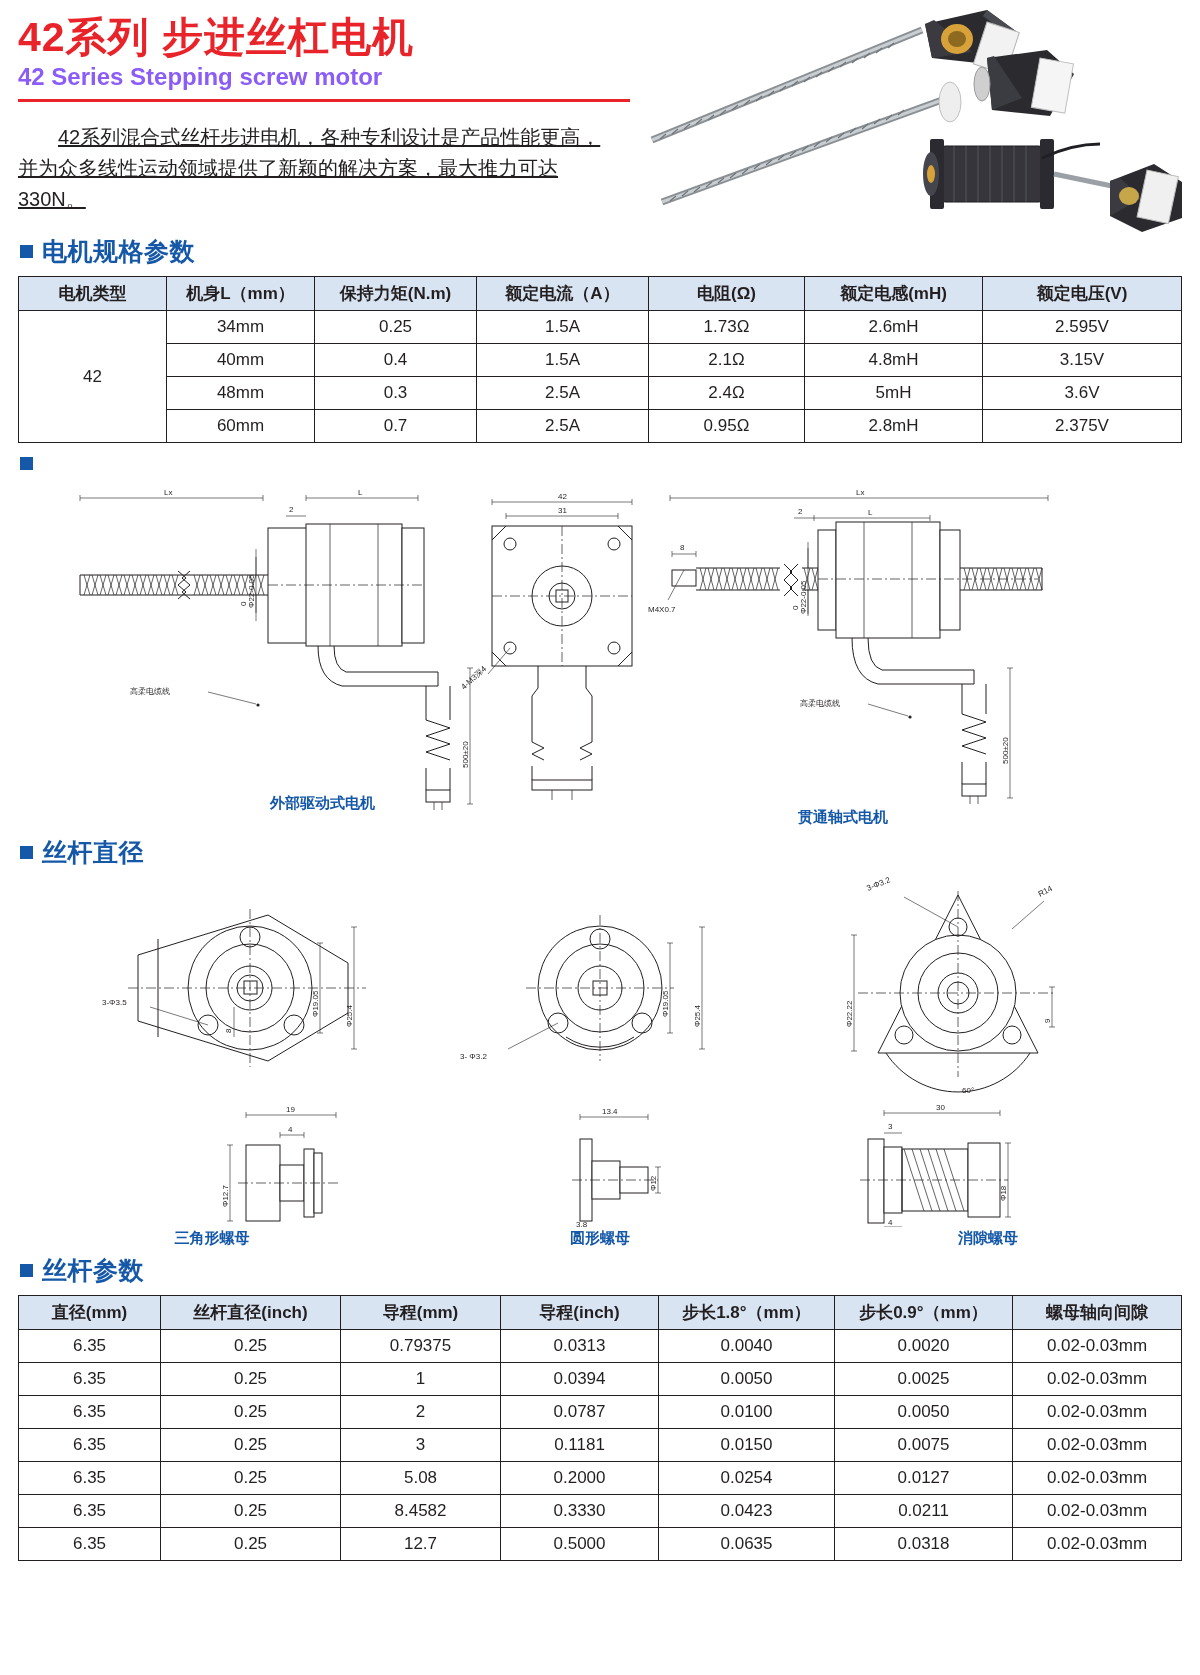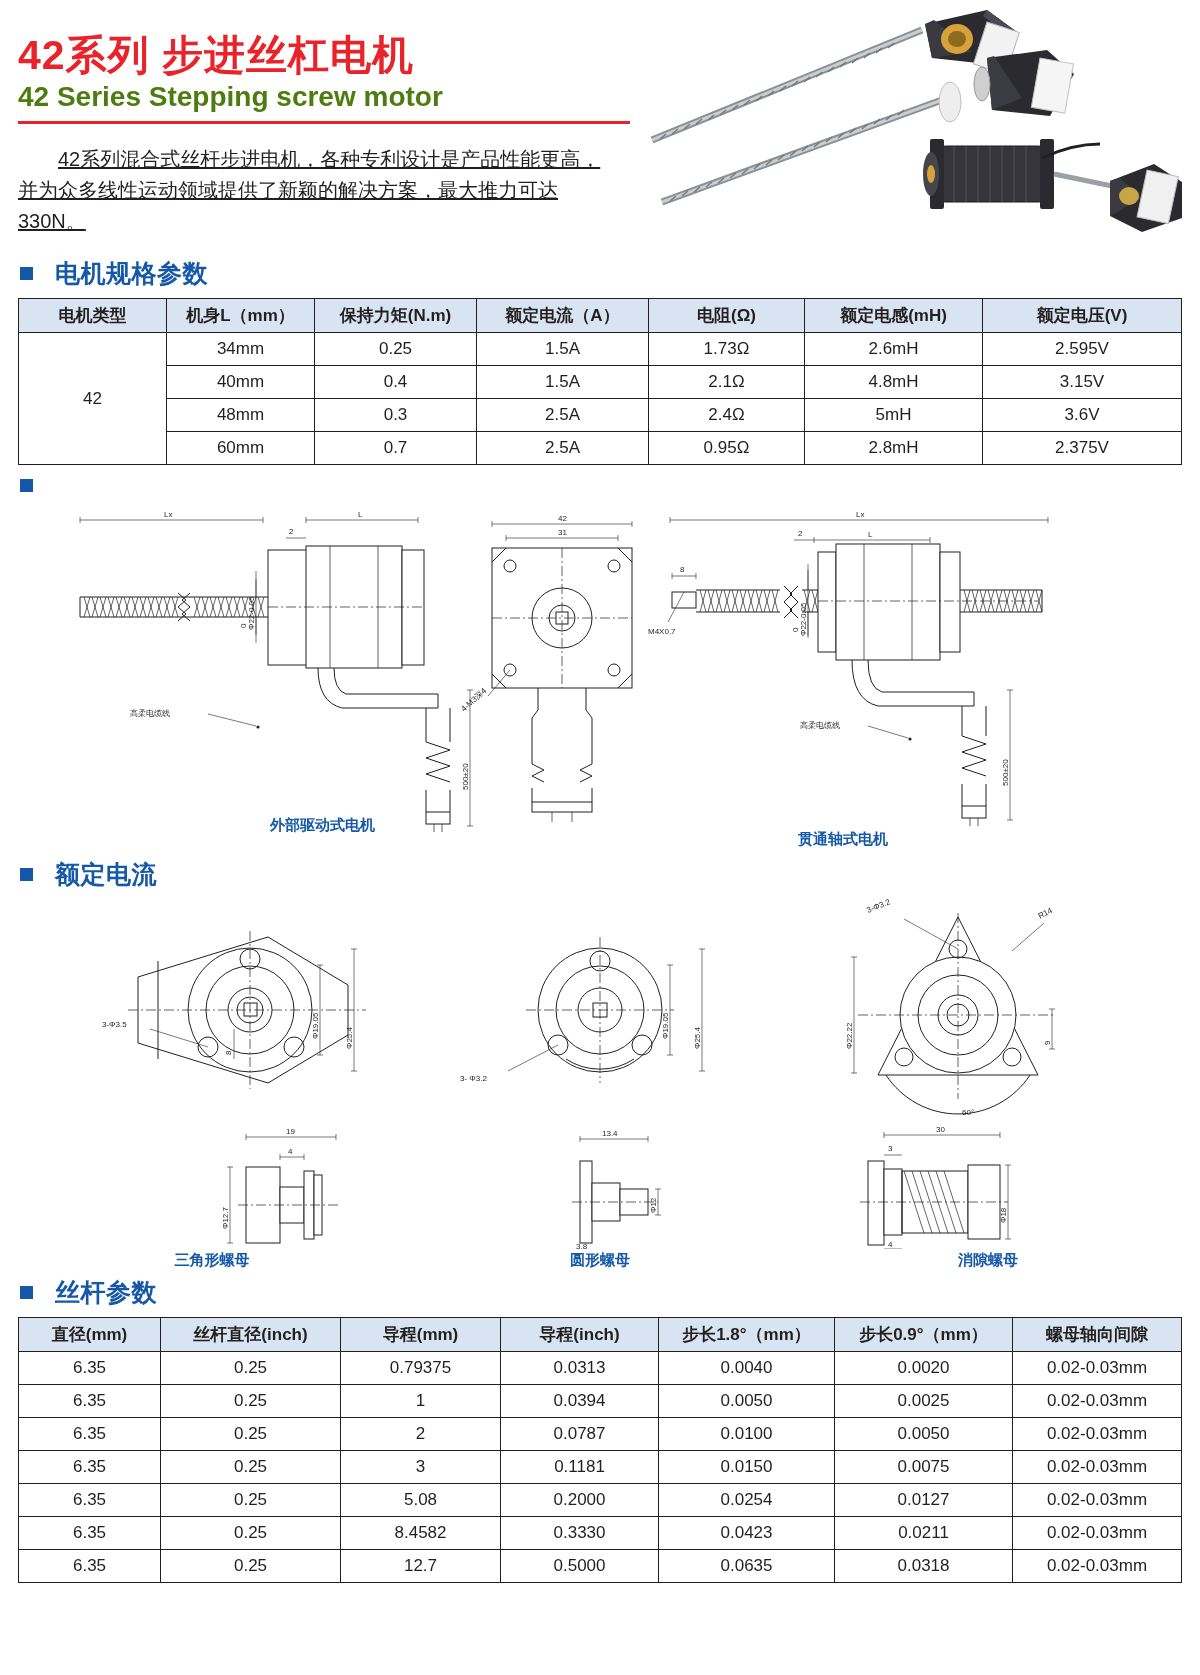--- a/index.html
+++ b/index.html
@@ -8,40 +8,40 @@
     width:1200px; height:1675px;
     background:#ffffff;
     font-family:"Liberation Sans", sans-serif;
     color:#231f20;
     position:relative;
     overflow:hidden;
   }
   .page { position:relative; width:1200px; height:1675px; padding:0 18px; }
 
   
-  .header { position:relative; padding-top:32px; }
+  .header { position:relative; padding-top:14px; }
   .title-cn {
     font-size:41px; font-weight:bold; color:#e8242a; letter-spacing:1px;
     line-height:1.15; margin:0 0 2px 0;
   }
   .title-en {
-    font-size:28px; font-weight:bold; color:#4d7c0f; letter-spacing:0px;
+    font-size:24px; font-weight:bold; color:#8b5cf6; letter-spacing:0px;
     margin:0 0 8px 0;
   }
   .red-rule { width:612px; height:3px; background:#e8242a; margin:4px 0 12px 0; }
   .intro {
     width:600px; font-size:20px; line-height:1.55; color:#231f20;
     text-indent:40px; font-weight:500;text-decoration:underline;
   }
 
   
   .hero { position:absolute; right:0; top:6px; width:540px; height:240px; }
 
   
-  .sec-head { display:flex; align-items:center; gap:22px; margin:14px 0 8px 2px; }
+  .sec-head { display:flex; align-items:center; gap:9px; margin:14px 0 8px 2px; }
   .sec-sq { width:13px; height:13px; background:#1558a8; display:inline-block; }
   .sec-title { font-size:25px; font-weight:bold; color:#1558a8; letter-spacing:0.5px; }
 
   
   table.spec {
     width:1164px; border-collapse:collapse; table-layout:fixed;
     font-size:17px;
     padding-left:24px;
   }
   table.spec th, table.spec td {
@@ -399,21 +399,21 @@
         <text class="txt8" x="390" y="286" transform="rotate(-90 390 286)">500±20</text>
       </g>
     </svg>
 
     <div style="position:absolute; left:252px; top:316px;" class="dwg-caption">外部驱动式电机</div>
     <div style="position:absolute; left:780px; top:330px;" class="dwg-caption">贯通轴式电机</div>
   </div>
 
   <div class="sec-head" style="margin-top:18px;">
     <span class="sec-sq"></span>
-    <span class="sec-title">额定电流</span>
+    <span class="sec-title">丝杆直径</span>
   </div>
 
   <div class="drawing-block">
     <svg width="1164" height="350" viewBox="0 0 1164 350">
 
       <g>
 
         <path class="ln" d="M120 78 L250 38 L330 86 L330 136 L250 184 L120 144 Z" fill="#ffffff"></path>
         <path class="ln" d="M140 62 L140 160"></path>
         <ellipse class="ln fillw" cx="232" cy="111" rx="62" ry="62"></ellipse>

